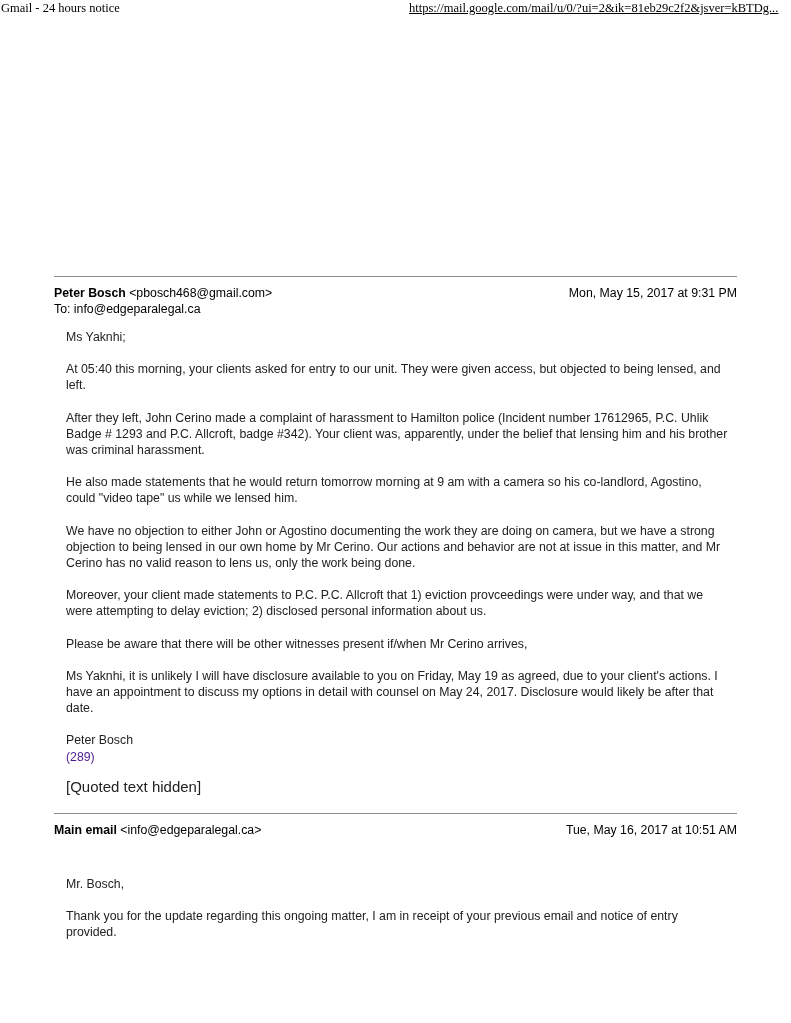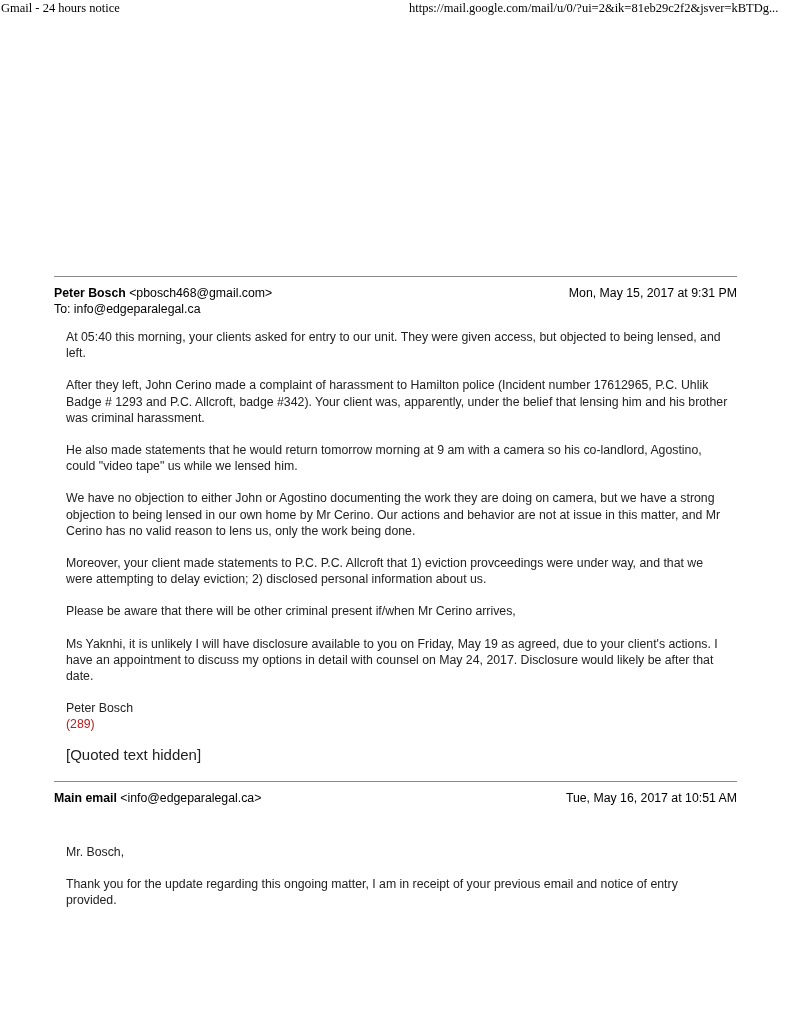--- a/index.html
+++ b/index.html
@@ -29,20 +29,21 @@
       position: absolute;
       left: 1px;
       top: 1px;
       white-space: nowrap;
     }
     .print-header .url {
       position: absolute;
       left: 409px;
       top: 1px;
       white-space: nowrap;
+      text-decoration: underline;
     }
     .print-footer {
       position: absolute;
       top: 1006px;
       left: 0;
       width: 791px;
       height: 17px;
       font-family: "Liberation Serif", serif;
       font-size: 12.5px;
       color: #000;
@@ -104,21 +105,21 @@
       color: #222;
       width: 663px;
     }
     .msg-body p {
       margin: 0 0 16px 0;
     }
     .signature {
       margin: 0;
     }
     .sig-phone {
-      color: #b91c1c;
+      color: #4c1d95;
       text-decoration: none;
       cursor: pointer;
     }
     .quoted-hidden {
       font-size: 15px;
       margin-top: 14px;
       margin-bottom: 18px;
       color: #222;
       cursor: pointer;
     }
@@ -140,26 +141,27 @@
     <div class="divider"></div>
     <div class="msg-header">
       <div class="sender-line">
         <span class="sender-name">Peter Bosch</span>
         <span class="sender-email">&lt;pbosch468@gmail.com&gt;</span>
       </div>
       <div class="to-line">To: info@edgeparalegal.ca</div>
       <div class="msg-date">Mon, May 15, 2017 at 9:31 PM</div>
     </div>
     <div class="msg-body">
+      <p>Ms Yaknhi;</p>
       <p>At 05:40 this morning, your clients asked for entry to our unit. They were given access, but objected to being lensed, and left.</p>
       <p>After they left, John Cerino made a complaint of harassment to Hamilton police (Incident number 17612965, P.C. Uhlik Badge # 1293 and P.C. Allcroft, badge #342). Your client was, apparently, under the belief that lensing him and his brother was criminal harassment.</p>
       <p>He also made statements that he would return tomorrow morning at 9 am with a camera so his co-landlord, Agostino, could "video tape" us while we lensed him.</p>
       <p>We have no objection to either John or Agostino documenting the work they are doing on camera, but we have a strong objection to being lensed in our own home by Mr Cerino. Our actions and behavior are not at issue in this matter, and Mr Cerino has no valid reason to lens us, only the work being done.</p>
       <p>Moreover, your client made statements to P.C. P.C. Allcroft that 1) eviction provceedings were under way, and that we were attempting to delay eviction; 2) disclosed personal information about us.</p>
-      <p>Please be aware that there will be other criminal present if/when Mr Cerino arrives,</p>
+      <p>Please be aware that there will be other witnesses present if/when Mr Cerino arrives,</p>
       <p>Ms Yaknhi, it is unlikely I will have disclosure available to you on Friday, May 19 as agreed, due to your client's actions. I have an appointment to discuss my options in detail with counsel on May 24, 2017. Disclosure would likely be after that date.</p>
       <div class="signature">
         <div>Peter Bosch</div>
         <a class="sig-phone">(289)</a>
       </div>
       <div class="quoted-hidden">[Quoted text hidden]</div>
     </div>
   </div>
 
   <div class="message">

